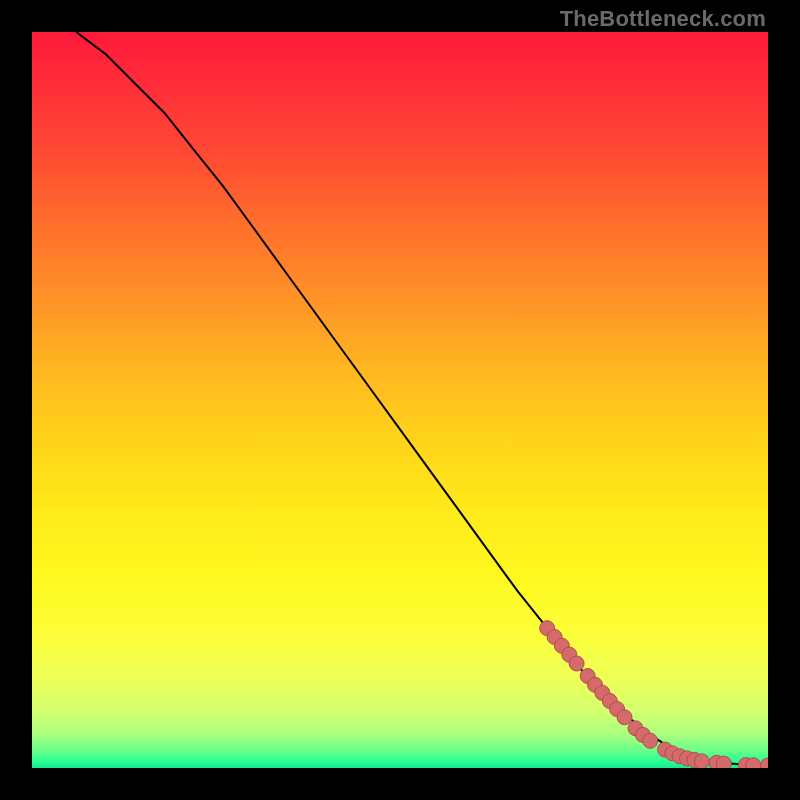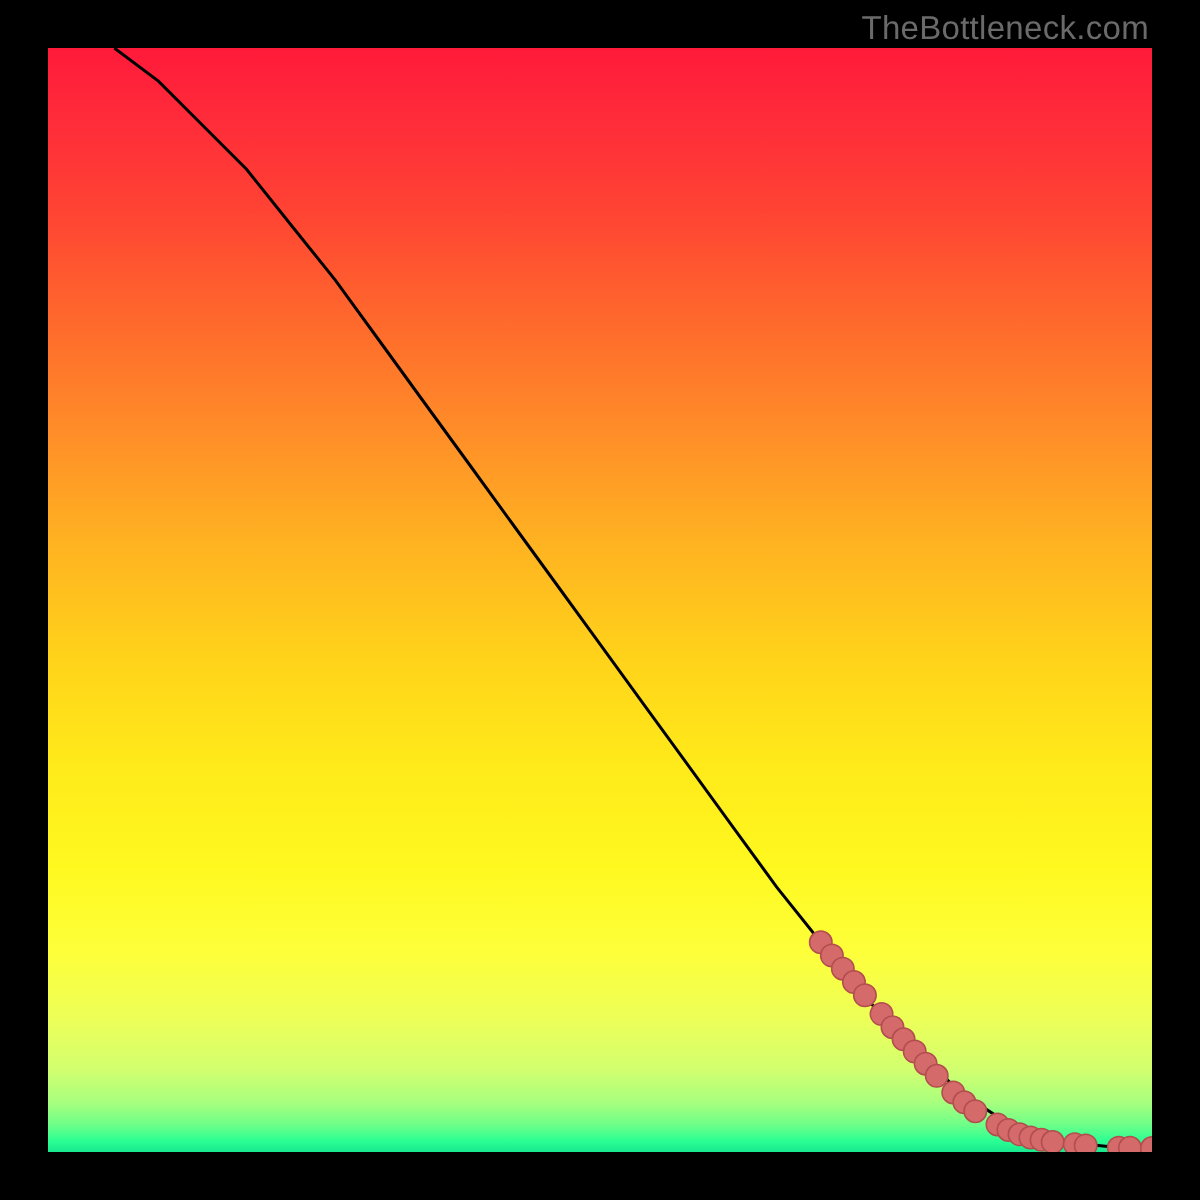--- a/index.html
+++ b/index.html
@@ -25,21 +25,21 @@
     top: 0;
     width: 736px;
     height: 736px;
   }
   .watermark {
     position: absolute;
     top: 6px;
     right: 34px;
     color: #6a6a6a;
     font-size: 22px;
-    font-weight: 400;
+    font-weight: 700;
     letter-spacing: 0.2px;
   }
   svg { display: block; }
 </style>
 </head>
 <body>
 
 <div class="watermark">TheBottleneck.com</div>
 
 <div class="frame">

